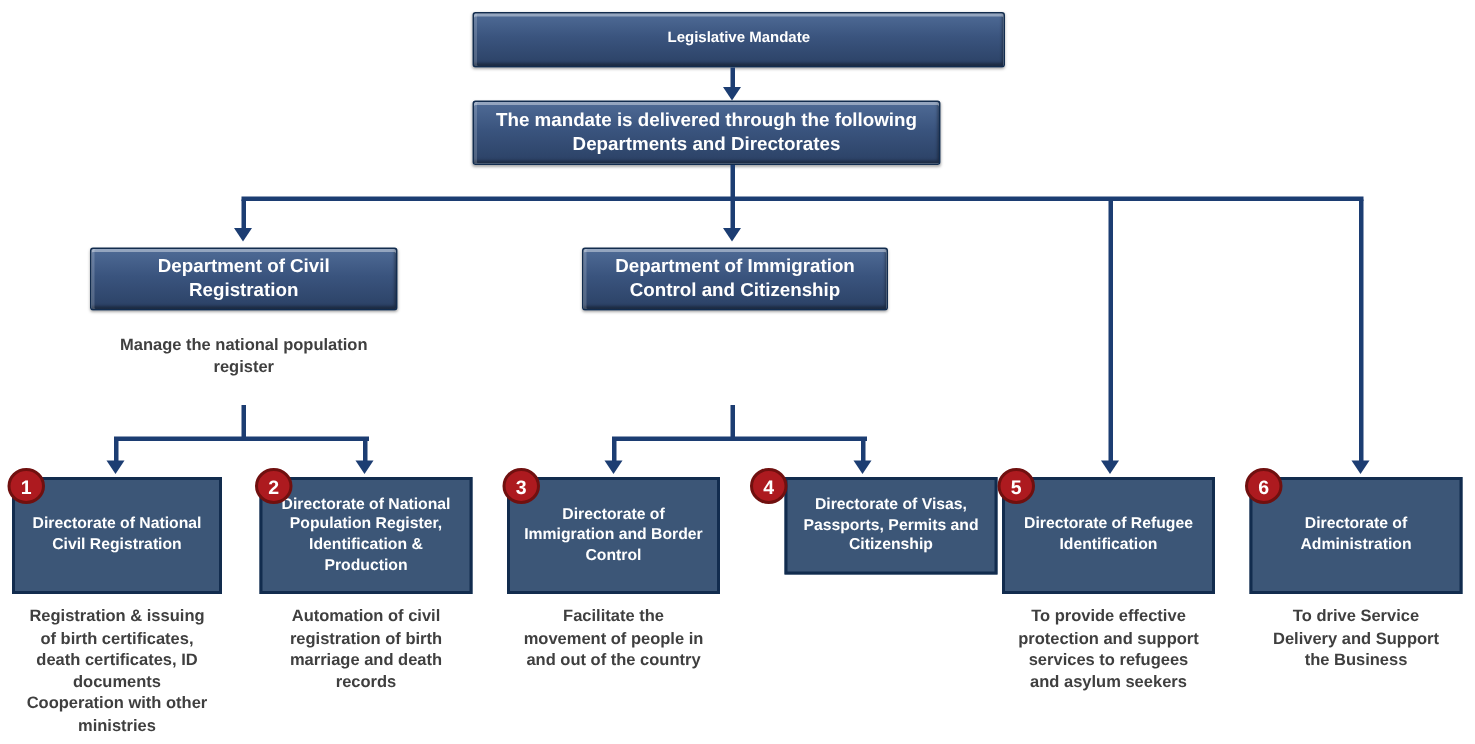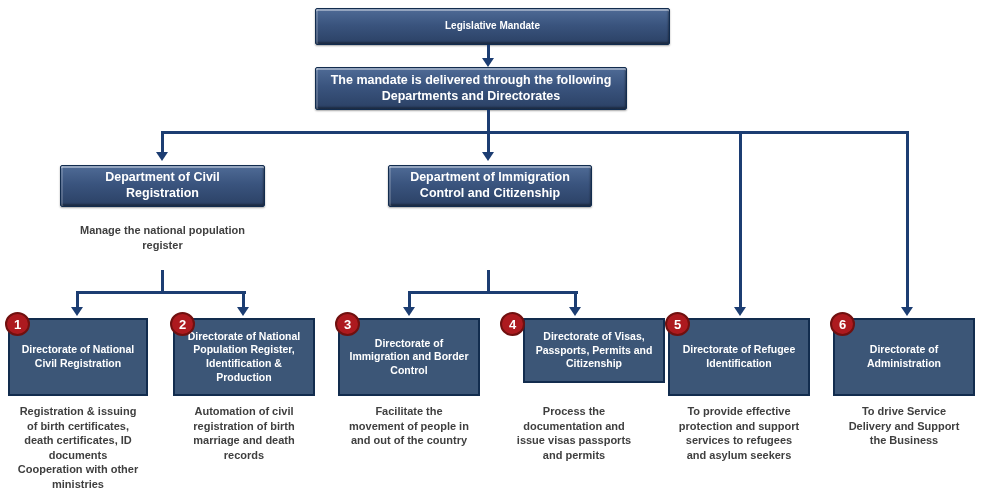--- a/index.html
+++ b/index.html
@@ -159,24 +159,20 @@
 Immigration and Border
 Control</div>
   <div class="desc" style="left:333px;top:404px;width:152px;">Facilitate the
 movement of people in
 and out of the country</div>
 
   <div class="badge" style="left:500px;top:312px;">4</div>
   <div class="flatbox" style="left:503px;top:318px;width:142px;height:65px;margin-left:20px;">Directorate of Visas,
 Passports, Permits and
 Citizenship</div>
-  <div class="desc" style="left:498px;top:404px;width:152px;">Process the
-documentation and
-issue visas passports
-and permits</div>
 
   <div class="badge" style="left:665px;top:312px;">5</div>
   <div class="flatbox" style="left:668px;top:318px;width:142px;height:78px;">Directorate of Refugee
 Identification</div>
   <div class="desc" style="left:663px;top:404px;width:152px;">To provide effective
 protection and support
 services to refugees
 and asylum seekers</div>
 
   <div class="badge" style="left:830px;top:312px;">6</div>

